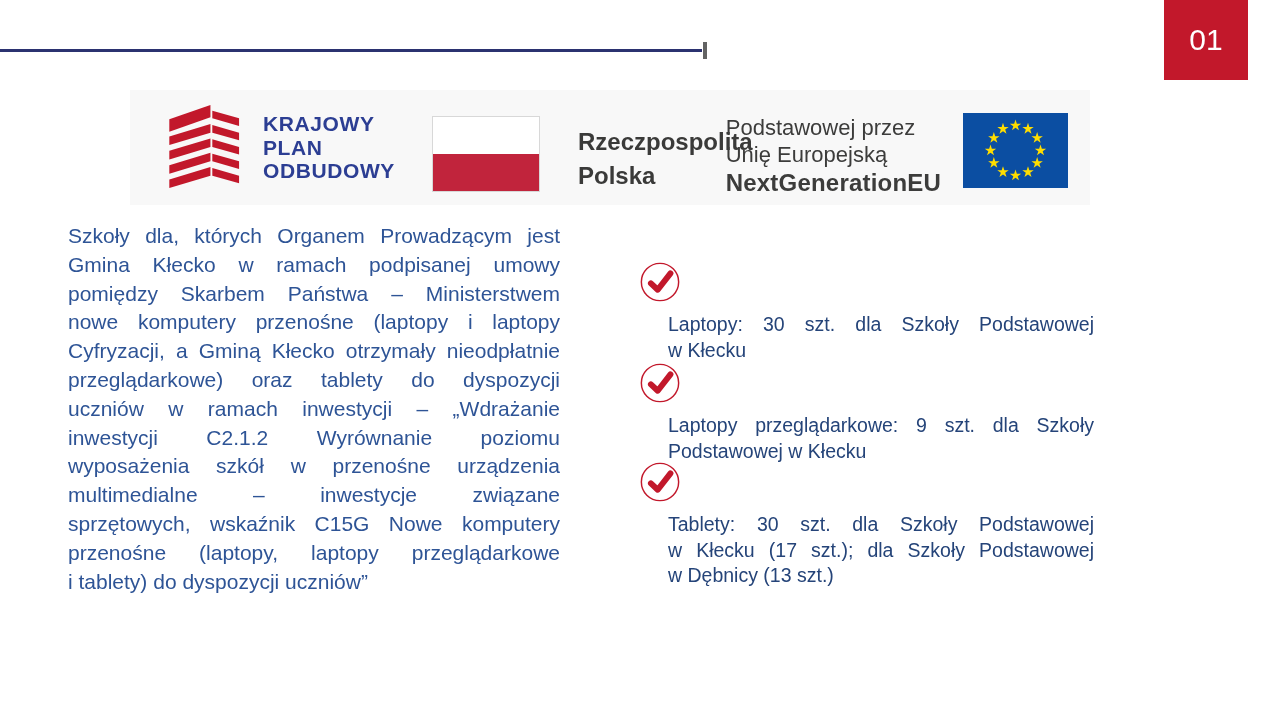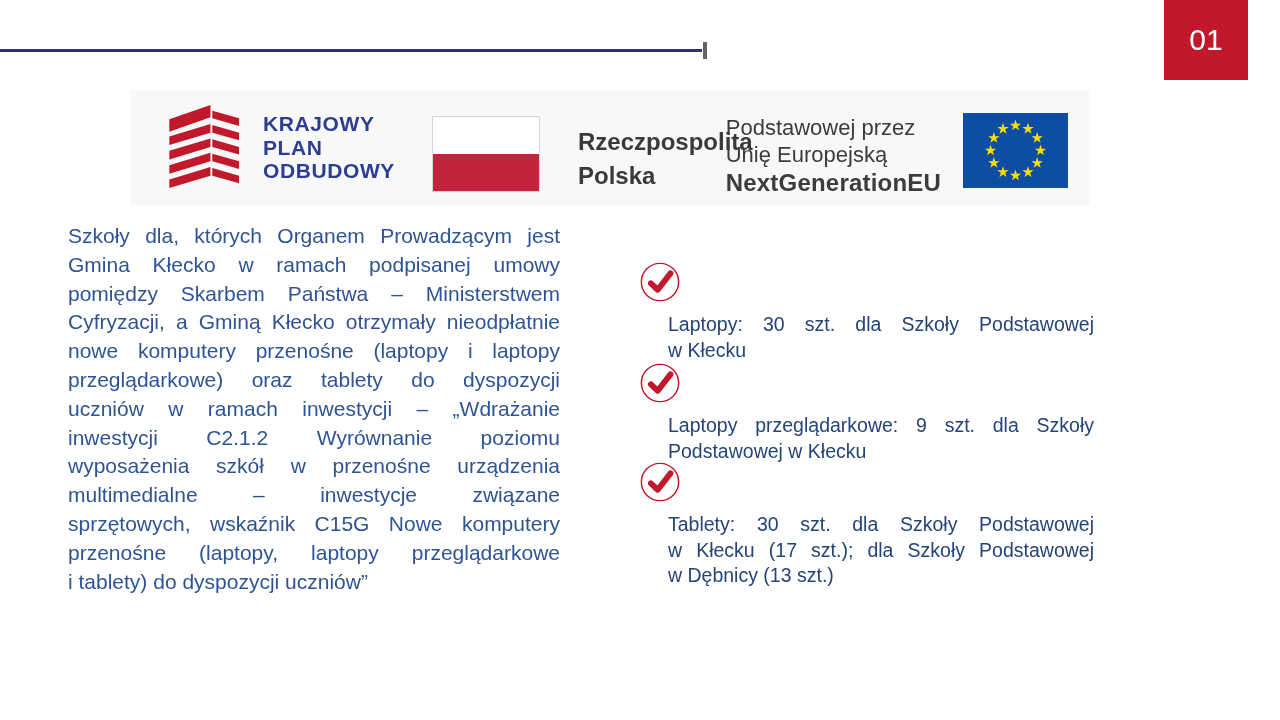--- a/index.html
+++ b/index.html
@@ -129,22 +129,22 @@
           </g>
         </svg>
       </span>
     </div>
   </div>
 
   <div class="para">
       <div class="jline">Szkoły dla, których Organem Prowadzącym jest</div>
       <div class="jline">Gmina Kłecko w ramach podpisanej umowy</div>
       <div class="jline">pomiędzy Skarbem Państwa – Ministerstwem</div>
+      <div class="jline">nowe komputery przenośne (laptopy i laptopy</div>
       <div class="jline">Cyfryzacji, a Gminą Kłecko otrzymały nieodpłatnie</div>
-      <div class="jline">nowe komputery przenośne (laptopy i laptopy</div>
       <div class="jline">przeglądarkowe) oraz tablety do dyspozycji</div>
       <div class="jline">uczniów w ramach inwestycji – „Wdrażanie</div>
       <div class="jline">inwestycji C2.1.2 Wyrównanie poziomu</div>
       <div class="jline">wyposażenia szkół w przenośne urządzenia</div>
       <div class="jline">multimedialne – inwestycje związane</div>
       <div class="jline">sprzętowych, wskaźnik C15G Nowe komputery</div>
       <div class="jline">przenośne (laptopy, laptopy przeglądarkowe</div>
       <div class="jline last">i tablety) do dyspozycji uczniów”</div>
     </div>
 

